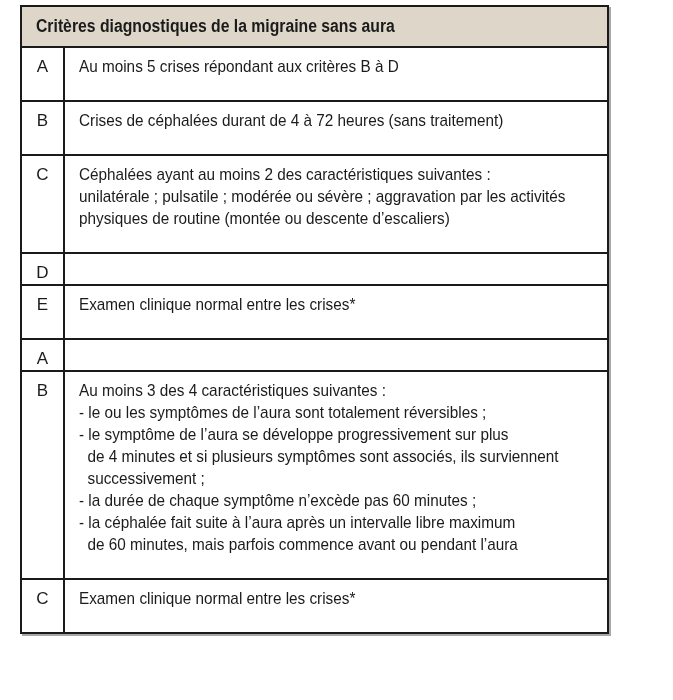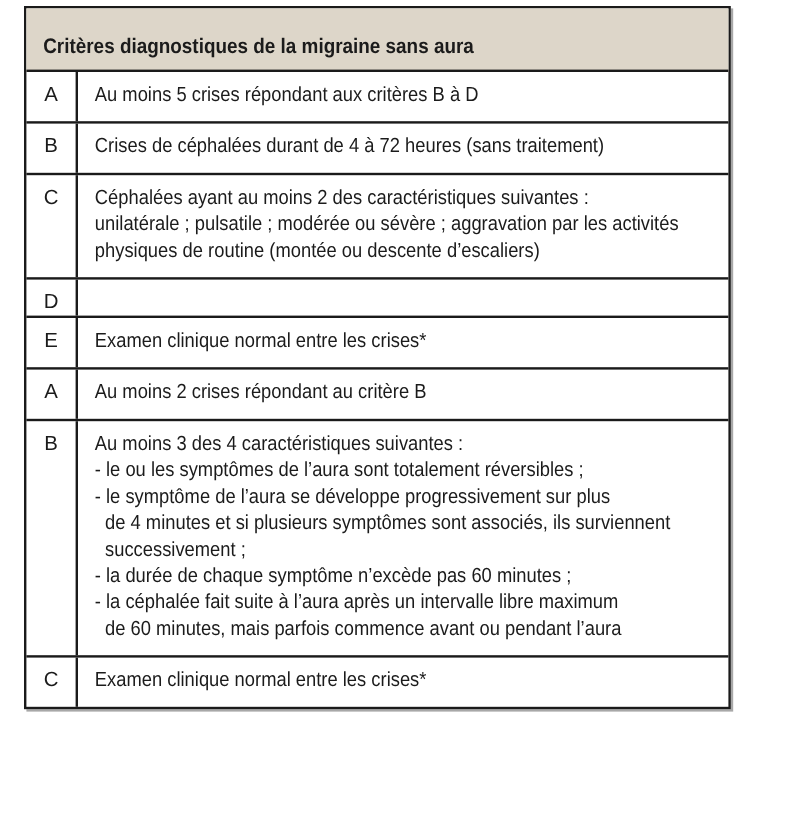--- a/index.html
+++ b/index.html
@@ -20,21 +20,21 @@
     box-sizing: border-box;
     border: 2px solid #1a1a1a;
     background: #ffffff;
     box-shadow: 2px 2px 0 #a8a8a8;
   }
   .criteria-table > div:not(:last-child) {
     border-bottom: 2px solid #1a1a1a;
   }
   .section-header {
     background: #ddd6c9;
-    padding: 20px 14px 9px 14px;
+    padding: 8px 14px 9px 14px;
   }
   .section-header .condensed {
     font-weight: bold;
     font-size: 17.5px;
     line-height: 22px;
   }
   .row {
     display: flex;
     align-items: stretch;
   }
@@ -42,21 +42,21 @@
     flex: 0 0 41px;
     width: 41px;
     border-right: 2px solid #1a1a1a;
     text-align: center;
     padding-top: 8px;
     font-size: 17px;
     line-height: 22px;
   }
   .content-cell {
     flex: 1 1 auto;
-    padding: 8px 6px 11px 14px;
+    padding: 8px 6px 22px 14px;
     overflow: hidden;
   }
   .condensed {
     transform: scaleX(0.9);
     transform-origin: 0 0;
     width: 111.11%;
     white-space: pre-wrap;
     font-size: 17px;
     line-height: 22px;
     letter-spacing: 0;
@@ -104,23 +104,20 @@
   <div class="row">
     <div class="letter-cell">E</div>
     <div class="content-cell">
       <div class="condensed">Examen clinique normal entre les crises*</div>
     </div>
   </div>
 
 
   <div class="row">
     <div class="letter-cell">A</div>
-    <div class="content-cell">
-      <div class="condensed">Au moins 2 crises répondant au critère B</div>
-    </div>
   </div>
 
   <div class="row">
     <div class="letter-cell">B</div>
     <div class="content-cell">
       <div class="condensed">Au moins 3 des 4 caractéristiques suivantes :
 - le ou les symptômes de l’aura sont totalement réversibles ;
 - le symptôme de l’aura se développe progressivement sur plus
   de 4 minutes et si plusieurs symptômes sont associés, ils surviennent
   successivement ;

